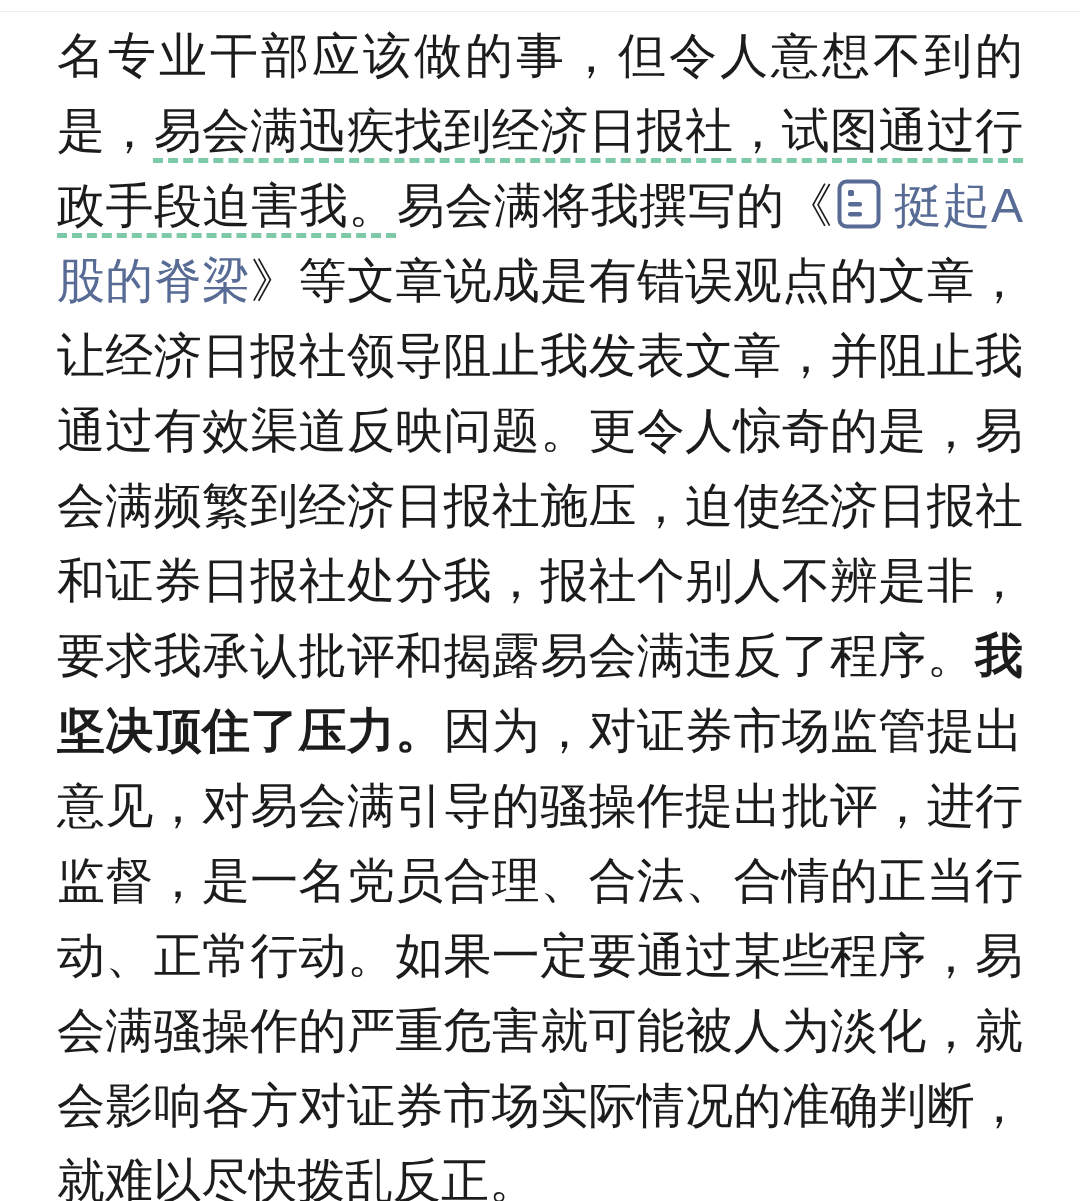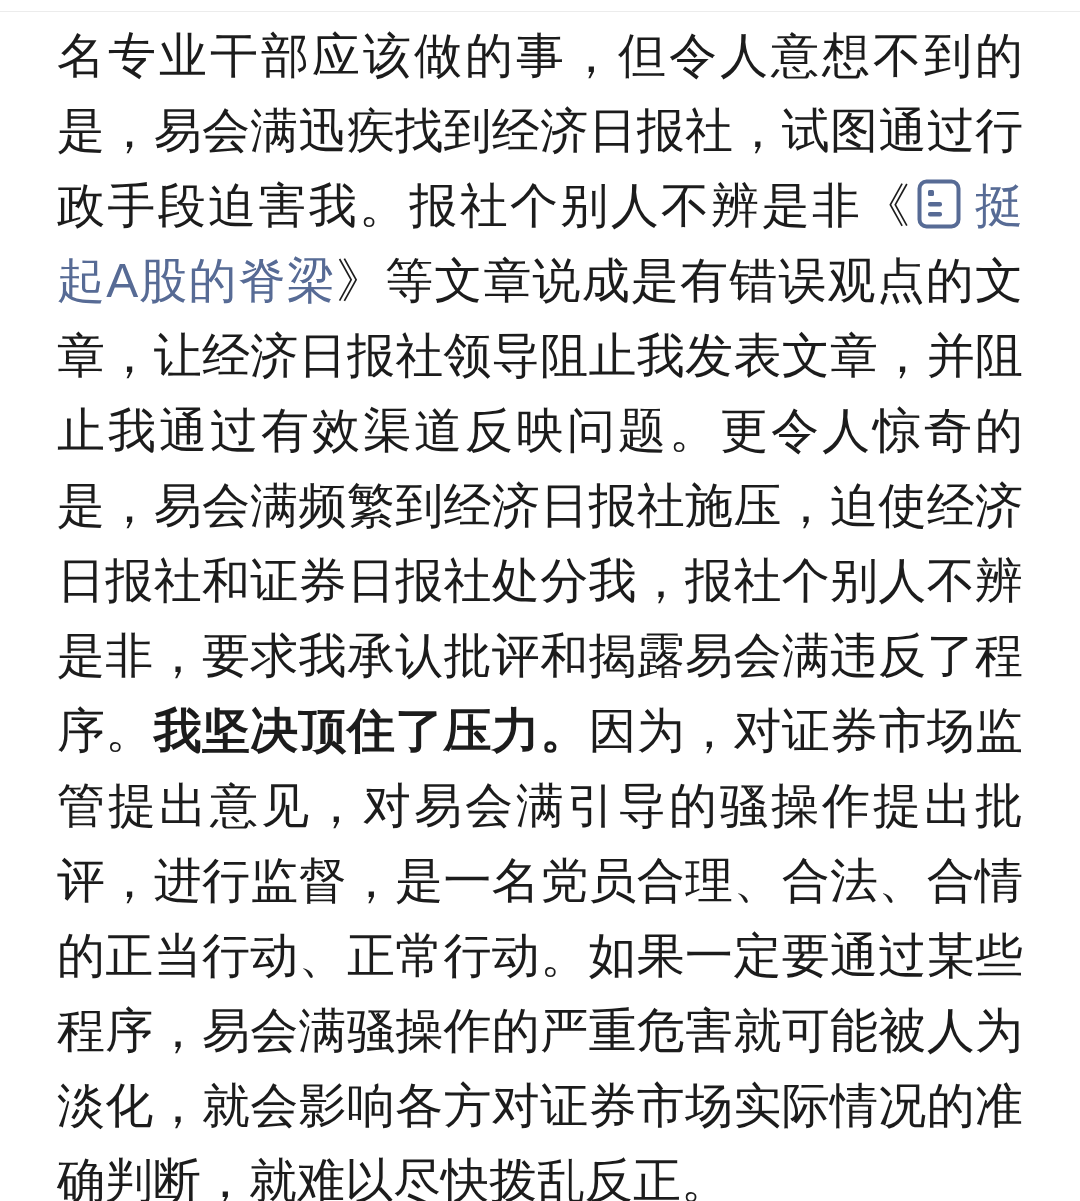--- a/index.html
+++ b/index.html
@@ -23,20 +23,21 @@
   .article-paragraph {
     font-size: 48px;
     line-height: 75px;
     color: #1c1c1c;
     text-align: justify;
     text-justify: inter-ideograph;
     word-break: break-all;
     margin: 0;
   }
   .seg-underline {
+    text-decoration: underline;
     text-decoration-style: dashed;
     text-decoration-color: #7ecaa8;
     text-decoration-thickness: 5px;
     text-underline-offset: 11px;
   }
   .seg-link {
     color: #576b95;
     text-decoration: none;
     cursor: pointer;
   }
@@ -50,19 +51,19 @@
     vertical-align: -7px;
     margin: 0 12px 0 4px;
   }
 </style>
 </head>
 <body>
 
 <div class="top-divider"></div>
 
 <div class="article-body">
-  <p class="article-paragraph"><span>名专业干部应该做的事，但令人意想不到的是，</span><span class="seg-underline">易会满迅疾找到经济日报社，试图通过行政手段迫害我。</span><span>报社个别人不辨是非《</span><a class="seg-link"><svg class="doc-icon" viewBox="0 0 44 50" fill="none" xmlns="http://www.w3.org/2000/svg">
+  <p class="article-paragraph"><span>名专业干部应该做的事，但令人意想不到的是，</span><span class="seg-underline">易会满迅疾找到经济日报社，试图通过行政手段迫害我。</span><span>易会满将我撰写的《</span><a class="seg-link"><svg class="doc-icon" viewBox="0 0 44 50" fill="none" xmlns="http://www.w3.org/2000/svg">
         <rect x="2.5" y="2.5" width="39" height="45" rx="7" stroke="#576b95" stroke-width="4"></rect>
         <rect x="11" y="11" width="6" height="6" rx="1.5" fill="#576b95"></rect>
         <rect x="11" y="23" width="14" height="4.5" rx="2" fill="#576b95"></rect>
         <rect x="11" y="33" width="14" height="4.5" rx="2" fill="#576b95"></rect>
       </svg><span>挺起A股的脊梁</span></a><span>》等文章说成是有错误观点的文章，让经济日报社领导阻止我发表文章，并阻止我通过有效渠道反映问题。更令人惊奇的是，易会满频繁到经济日报社施压，迫使经济日报社和证券日报社处分我，报社个别人不辨是非，要求我承认批评和揭露易会满违反了程序。</span><span class="seg-bold">我坚决顶住了压力。</span><span>因为，对证券市场监管提出意见，对易会满引导的骚操作提出批评，进行监督，是一名党员合理、合法、合情的正当行动、正常行动。如果一定要通过某些程序，易会满骚操作的严重危害就可能被人为淡化，就会影响各方对证券市场实际情况的准确判断，就难以尽快拨乱反正。</span></p>
 </div>
 
 </body></html>

